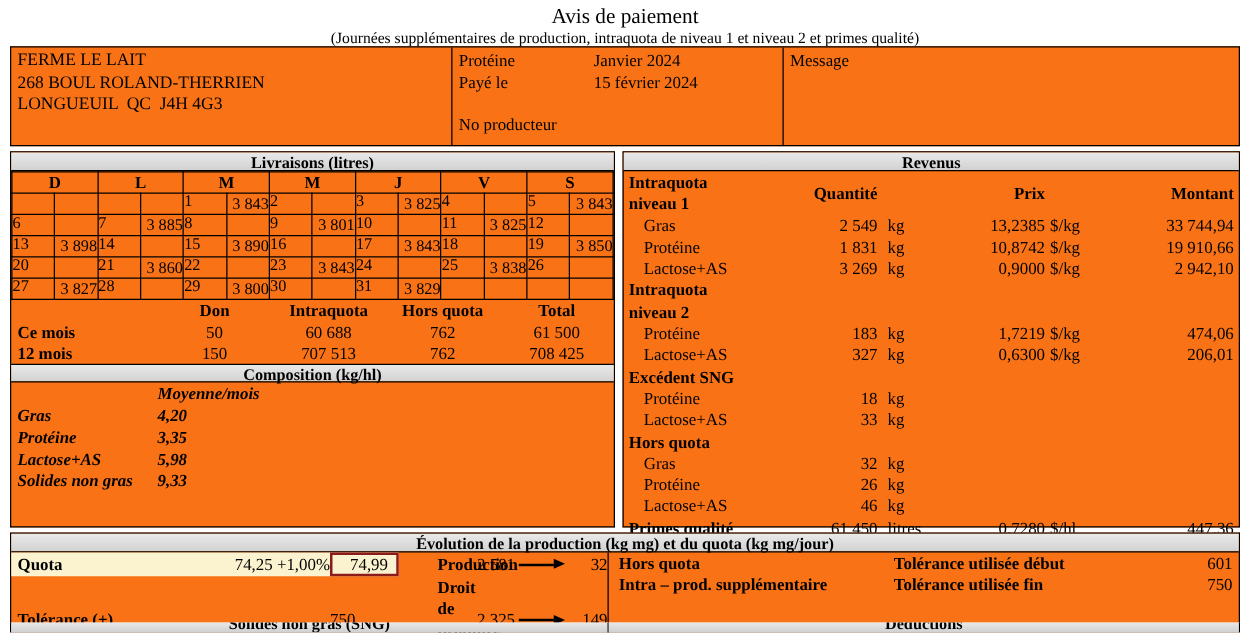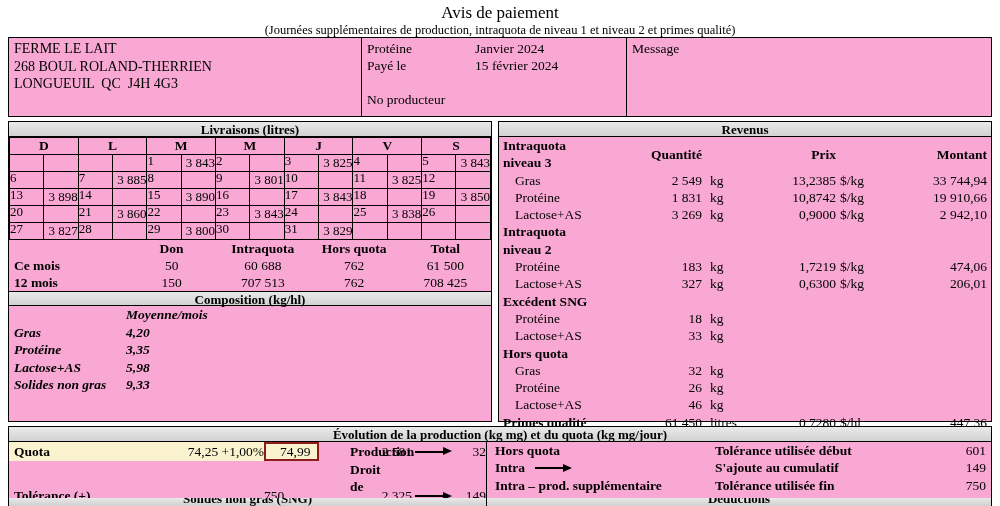--- a/index.html
+++ b/index.html
@@ -14,21 +14,21 @@
   
   .title-wrap{text-align:center;padding-top:3px;}
   .doc-title{font-size:17px;font-weight:400;line-height:20px;}
   .doc-subtitle{font-size:12.5px;font-weight:400;line-height:15px;}
 
   
   .frame{
     position:absolute;left:8px;right:8px;
     border:1.6px solid #000;
     box-sizing:border-box;
-    background:#f9a8d4;
+    background:#f97316;
   }
 
   
   #addr-band{top:37px;height:80px;}
   .band-inner{display:flex;height:100%;box-sizing:border-box;}
   .band-col{box-sizing:border-box;padding:2px 5px 0 5px;}
   .col-addr{width:353px;border-right:1.4px solid #000;}
   .col-period{width:265px;border-right:1.4px solid #000;}
   .col-msg{flex:1;}
   .addr-line{font-size:14px;line-height:17.5px;white-space:pre;}
@@ -316,21 +316,21 @@
           </tr>
         </tbody>
     </table>
   </div>
 
   <div class="frame" id="right-block">
     <div class="hbar">Revenus</div>
     <table class="rev">
       <tbody id="rev-body">
           <tr>
-            <td class="grp">Intraquota niveau 3</td>
+            <td class="grp">Intraquota niveau 1</td>
             <td class="qty hd">Quantité</td>
             <td class="unit"></td>
             <td class="prix hd">Prix</td>
             <td class="punit"></td>
             <td class="mont hd">Montant</td>
           </tr>
           <tr>
             <td class="sub">Gras</td>
             <td class="qty">2 549</td>
             <td class="unit">kg</td>
@@ -483,25 +483,20 @@
       </div>
       <div class="evo-right">
         <table class="evo evo2">
           <tbody id="evo-right-body">
               <tr>
                 <td class="e2txt" style="width: 212px;">Hors quota</td>
                 <td class="e2txt">Tolérance utilisée début</td>
                 <td class="e2num">601</td>
               </tr>
               <tr>
-                <td class="e2txt" style="width: 212px;">Intra<span>&nbsp;&nbsp;&nbsp;<span class="arrow"></span></span></td>
-                <td class="e2txt">S'ajoute au cumulatif</td>
-                <td class="e2num">149</td>
-              </tr>
-              <tr>
                 <td class="e2txt" style="width: 212px;">Intra – prod. supplémentaire</td>
                 <td class="e2txt">Tolérance utilisée fin</td>
                 <td class="e2num">750</td>
               </tr>
             </tbody>
         </table>
       </div>
     </div>
   </div>
 

